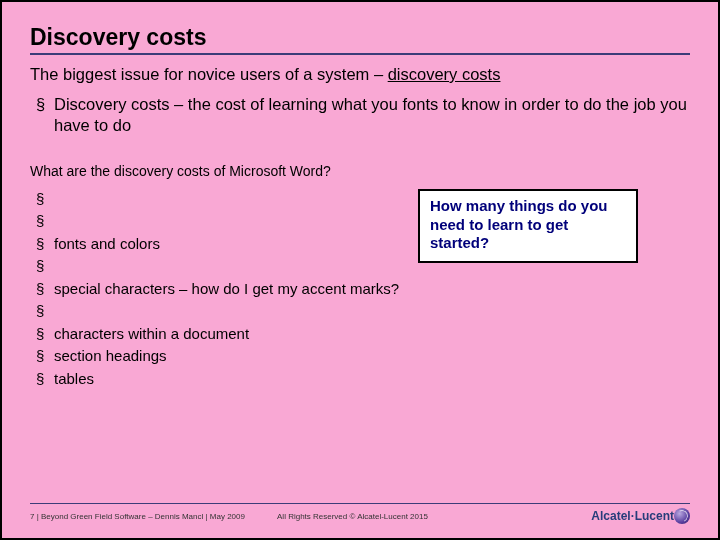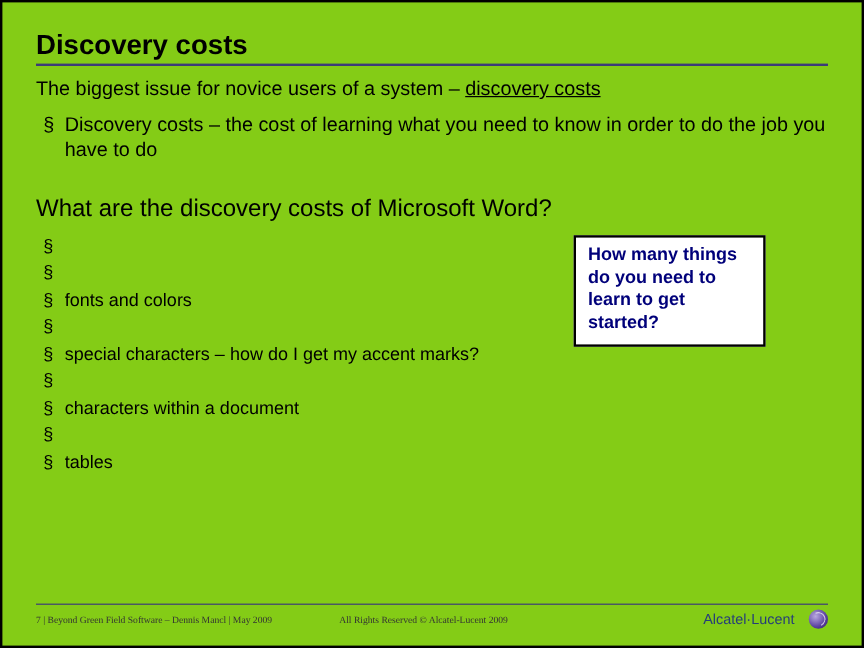--- a/index.html
+++ b/index.html
@@ -1,21 +1,21 @@
 <!DOCTYPE html>
 <html><head>
 <meta charset="utf-8">
 <style>
   * { margin: 0; padding: 0; box-sizing: border-box; }
   html, body { width: 720px; height: 540px; font-family: "Trebuchet MS", "Segoe UI", Tahoma, sans-serif; background: #000; }
   .slide {
     position: relative;
     width: 720px;
     height: 540px;
-    background: #84cc16;
+    background: #f9a8d4;
     border: 2px solid #000;
     padding: 22px 28px 0 28px;
     color: #000;
   }
   .title {
     font-size: 23px;
     font-weight: bold;
     padding-bottom: 2px;
     margin-bottom: 10px;
     border-bottom: 2px solid #3c3c78;
@@ -26,69 +26,69 @@
   }
   .lead .u { text-decoration: underline; }
   .bullet-l1 {
     display: flex;
     font-size: 16.5px;
     margin: 8px 0 18px 6px;
     line-height: 1.3;
   }
   .bullet-l1 .m { width: 18px; flex: none; }
   .q2 {
-    font-size: 20px;
+    font-size: 14px;
     margin: 26px 0 10px 0;
   }
   .bwrap {
     position: relative;
   }
   .bullets2 {
     margin-left: 6px;
   }
   .bullet-l2 {
     display: flex;
     font-size: 15px;
     margin: 3px 0;
     line-height: 1.3;
   }
   .bullet-l2 .m { width: 18px; flex: none; }
   .callout {
     position: absolute;
     top: 0px;
     right: 52px;
-    width: 160px;
+    width: 220px;
     border: 2px solid #000;
     padding: 6px 10px 8px 10px;
     font-size: 15px;
     font-weight: bold;
     color: #00007a;
     background: #fff;
     line-height: 1.25;
   }
   .footer {
     position: absolute;
     left: 28px; right: 28px; bottom: 14px;
     border-top: 1.5px solid #3c3c78;
     padding-top: 4px;
     display: flex;
     align-items: center;
     justify-content: space-between;
     font-size: 8px;
     color: #333;
   }
-  .foot-left, .foot-mid { white-space: nowrap; font-family: Liberation Serif, serif; }
+  .foot-left, .foot-mid { white-space: nowrap; }
   .foot-mid { position: absolute; left: 50%; transform: translateX(-55%); }
   .logo {
     display: flex;
     align-items: center;
-    gap: 12px;
+    gap: 0;
     font-size: 12px;
     color: #263d7a;
-    font-weight: 400;
+    font-weight: 700;
   }
   .logo-mark {
     width: 16px; height: 16px;
     border-radius: 50%;
     background: radial-gradient(circle at 35% 35%, #b9a8e0, #5a3fa0 60%, #2a1a60 100%);
     position: relative;
     overflow: hidden;
   }
   .logo-mark::after {
     content: "";
@@ -107,21 +107,21 @@
 <div class="slide">
 
   <div class="title">Discovery costs</div>
 
   <p class="lead">
     <span>The biggest issue for novice users of a system – </span><span class="u">discovery costs</span>
   </p>
 
   <div class="bullet-l1">
     <span class="m">§</span>
-    <span>Discovery costs – the cost of learning what you need to know in order to do the job you have to do</span>
+    <span>Discovery costs – the cost of learning what you fonts to know in order to do the job you have to do</span>
   </div>
 
   <p class="q2">What are the discovery costs of Microsoft Word?</p>
 
   <div class="bwrap">
     <div class="bullets2">
       <div class="bullet-l2">
           <span class="m">§</span>
         </div>
       <div class="bullet-l2">
@@ -140,31 +140,32 @@
         </div>
       <div class="bullet-l2">
           <span class="m">§</span>
         </div>
       <div class="bullet-l2">
           <span class="m">§</span>
           <span>characters within a document</span>
         </div>
       <div class="bullet-l2">
           <span class="m">§</span>
+          <span>section headings</span>
         </div>
       <div class="bullet-l2">
           <span class="m">§</span>
           <span>tables</span>
         </div>
     </div>
     <div class="callout">How many things do you need to learn to get started?</div>
   </div>
 
   <div class="footer">
     <span class="foot-left">7 | Beyond Green Field Software – Dennis Mancl | May 2009</span>
-    <span class="foot-mid">All Rights Reserved © Alcatel-Lucent 2009</span>
+    <span class="foot-mid">All Rights Reserved © Alcatel-Lucent 2015</span>
     <span class="logo">
       <span>Alcatel·Lucent</span>
       <span class="logo-mark"></span>
     </span>
   </div>
 
 </div>
 
 </body></html>

